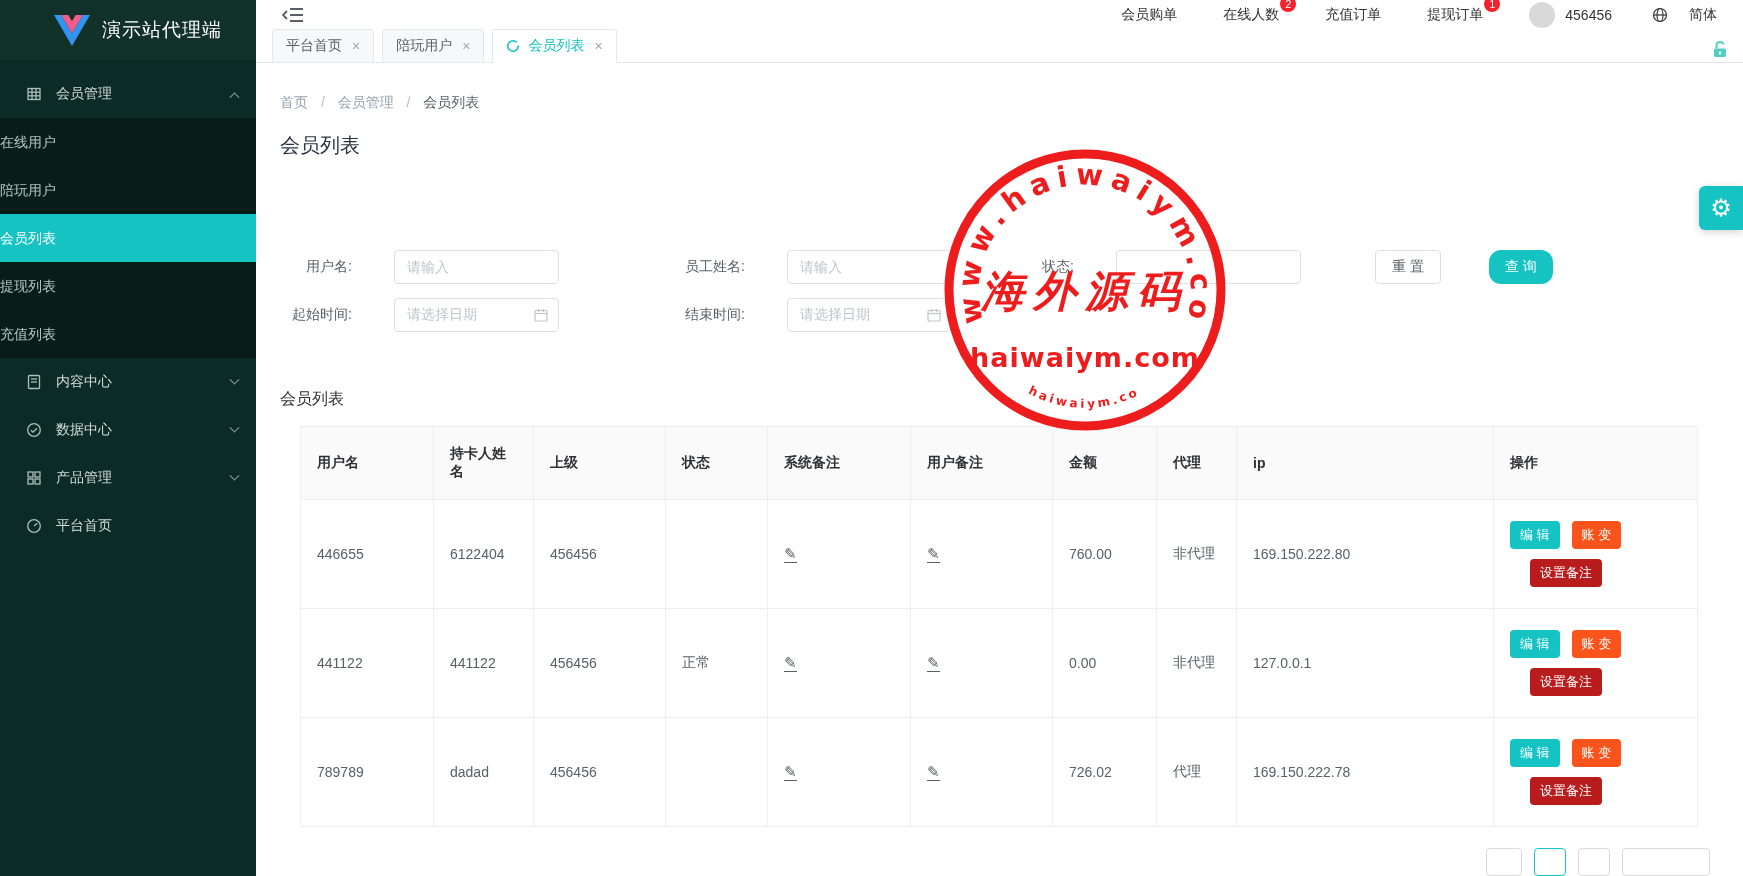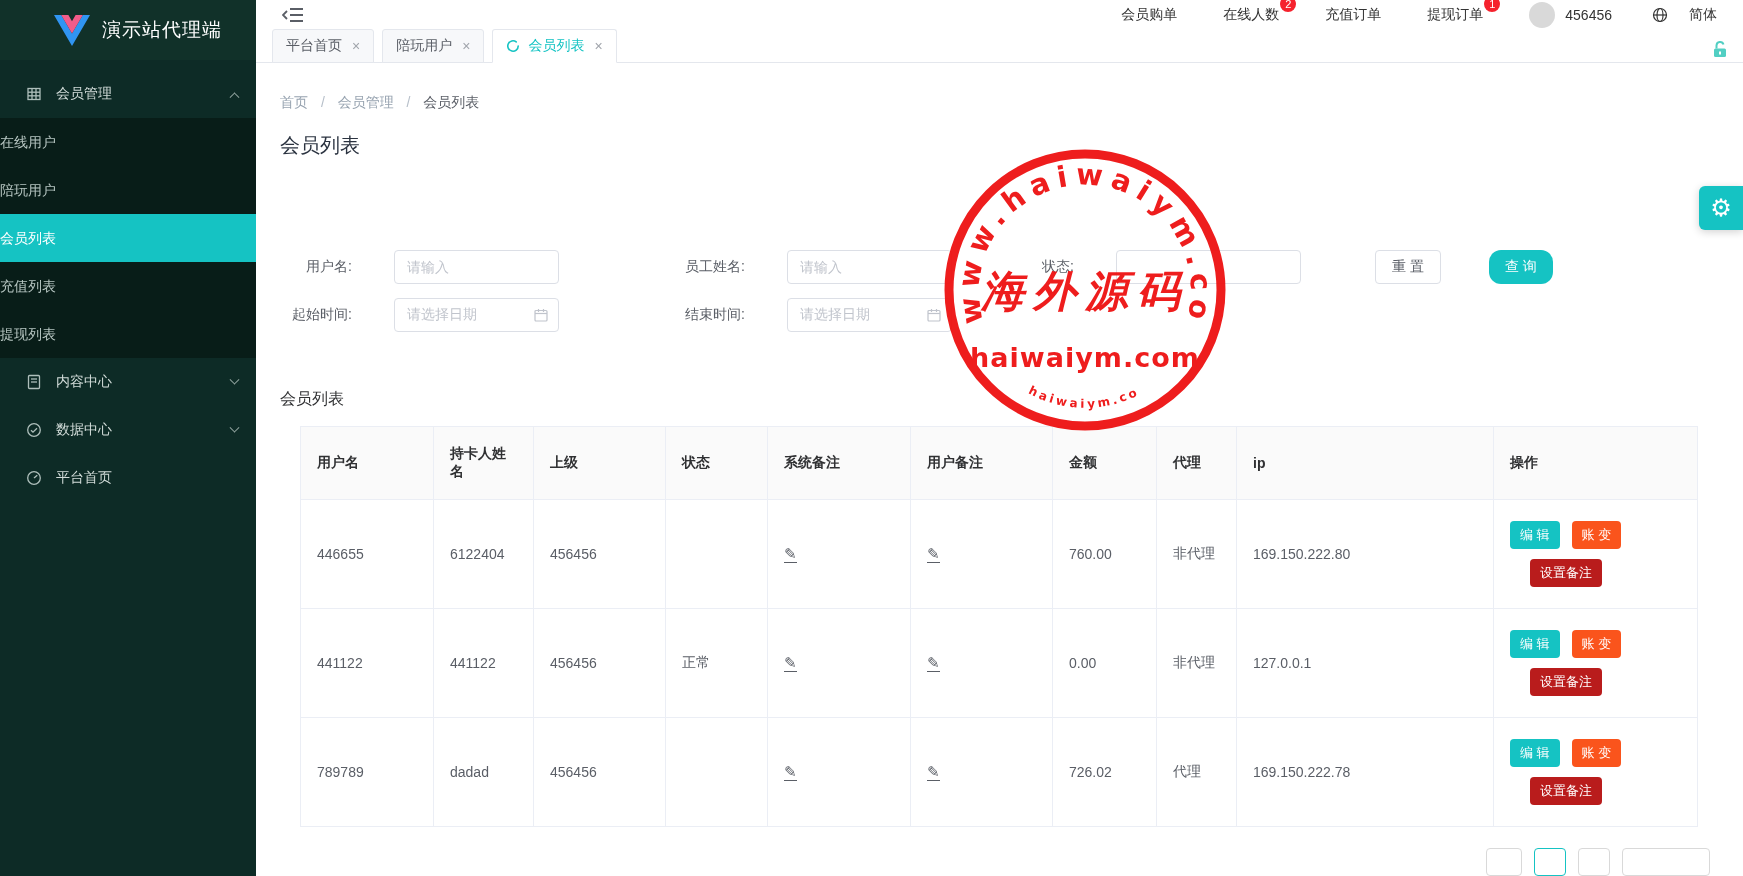--- a/index.html
+++ b/index.html
@@ -122,22 +122,22 @@
           </svg>
         </span>
         <span class="mi-label">会员管理</span>
         <i class="chev up"></i>
       </div>
 
       <div class="submenu">
         <div class="sub-item">在线用户</div>
         <div class="sub-item">陪玩用户</div>
         <div class="sub-item active">会员列表</div>
+        <div class="sub-item">提现列表</div>
         <div class="sub-item">充值列表</div>
-        <div class="sub-item">提现列表</div>
       </div>
 
       <div class="menu-item">
         <span class="s-icon">
           <svg width="16" height="16" viewBox="0 0 16 16" fill="none" stroke="#aebfbb" stroke-width="1.3">
             <rect x="2.5" y="1.5" width="11" height="13" rx="1"></rect>
             <line x1="5" y1="5" x2="11" y2="5"></line>
               <line x1="5" y1="8" x2="11" y2="8"></line>
           </svg>
         </span>
@@ -149,20 +149,32 @@
         <span class="s-icon">
           <svg width="16" height="16" viewBox="0 0 16 16" fill="none" stroke="#aebfbb" stroke-width="1.3">
             <circle cx="8" cy="8" r="6.3"></circle>
               <path d="M5 8.2 L7 10.2 L11 6.2"></path>
           </svg>
         </span>
         <span class="mi-label">数据中心</span>
         <i class="chev down"></i>
       </div>
 
+      <div class="menu-item">
+        <span class="s-icon">
+          <svg width="16" height="16" viewBox="0 0 16 16" fill="none" stroke="#aebfbb" stroke-width="1.3">
+            <rect x="2" y="2" width="5" height="5"></rect>
+              <rect x="9" y="2" width="5" height="5"></rect>
+            <rect x="2" y="9" width="5" height="5"></rect>
+              <rect x="9" y="9" width="5" height="5"></rect>
+          </svg>
+        </span>
+        <span class="mi-label">产品管理</span>
+        <i class="chev down"></i>
+      </div>
 
       <div class="menu-item">
         <span class="s-icon">
           <svg width="16" height="16" viewBox="0 0 16 16" fill="none" stroke="#aebfbb" stroke-width="1.3">
             <circle cx="8" cy="8" r="6.3"></circle>
               <path d="M8 8 L11.3 5.2"></path>
           </svg>
         </span>
         <span class="mi-label">平台首页</span>
       </div>

